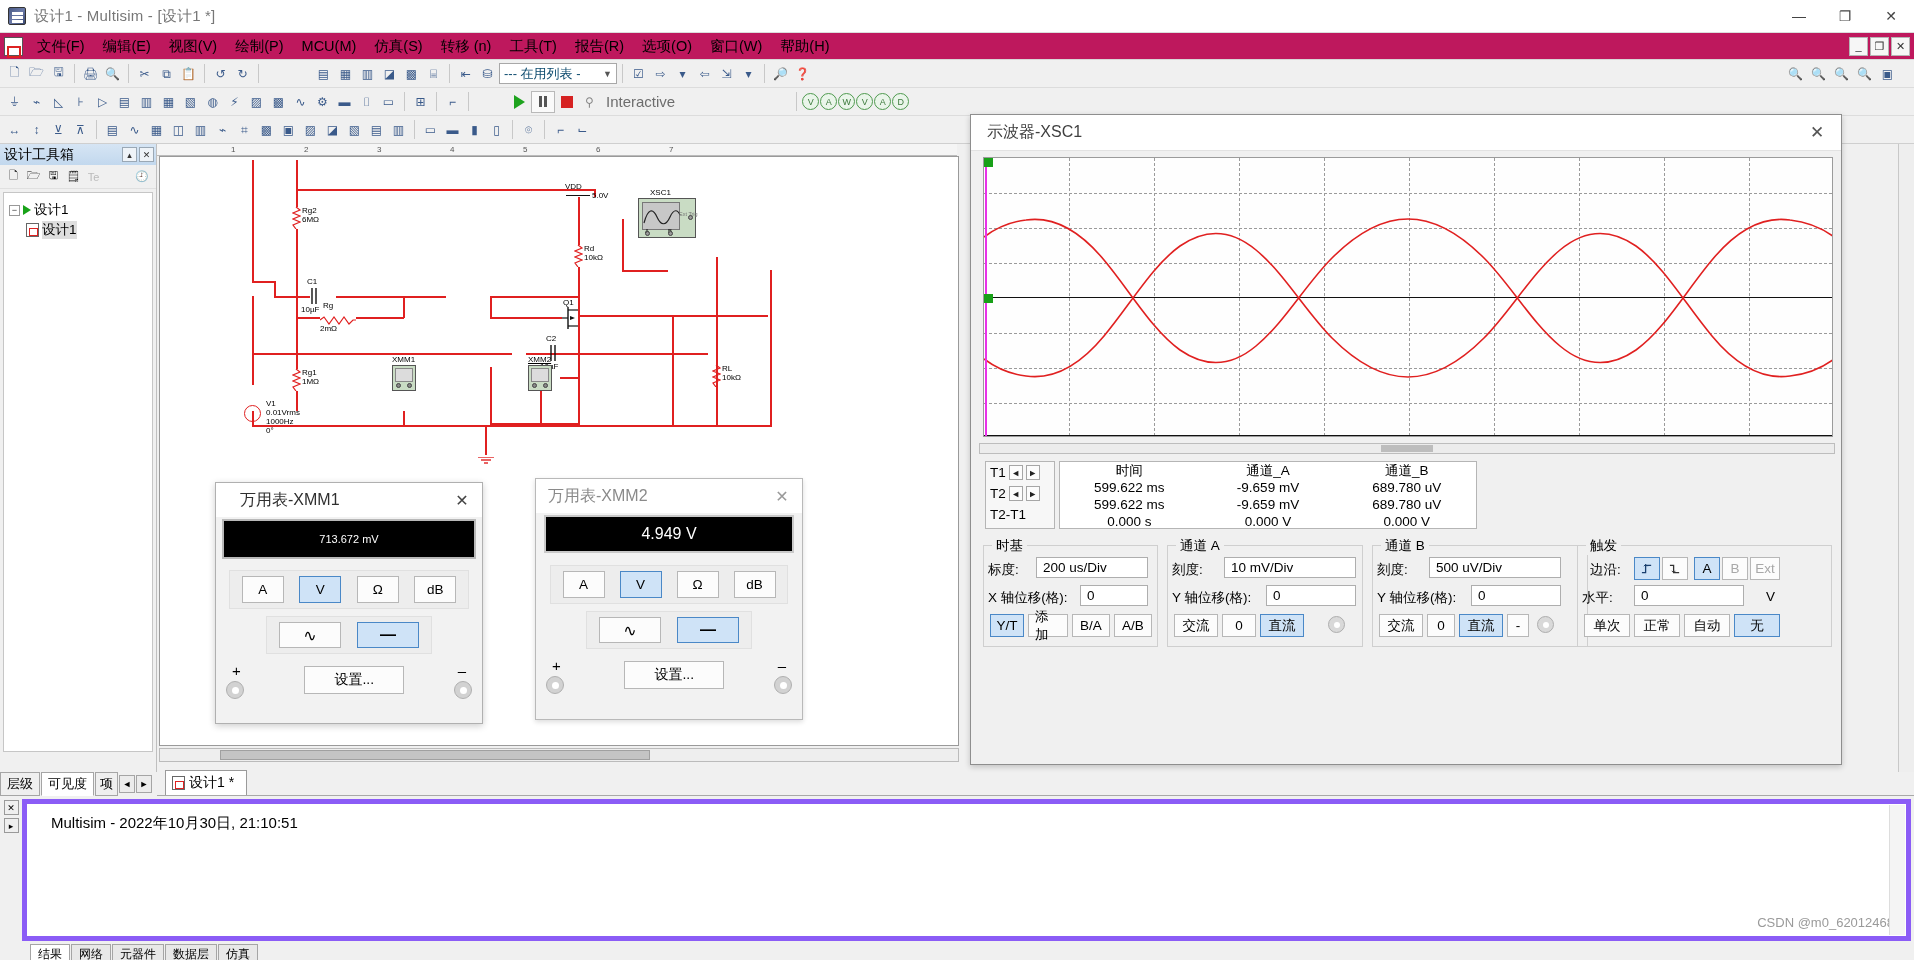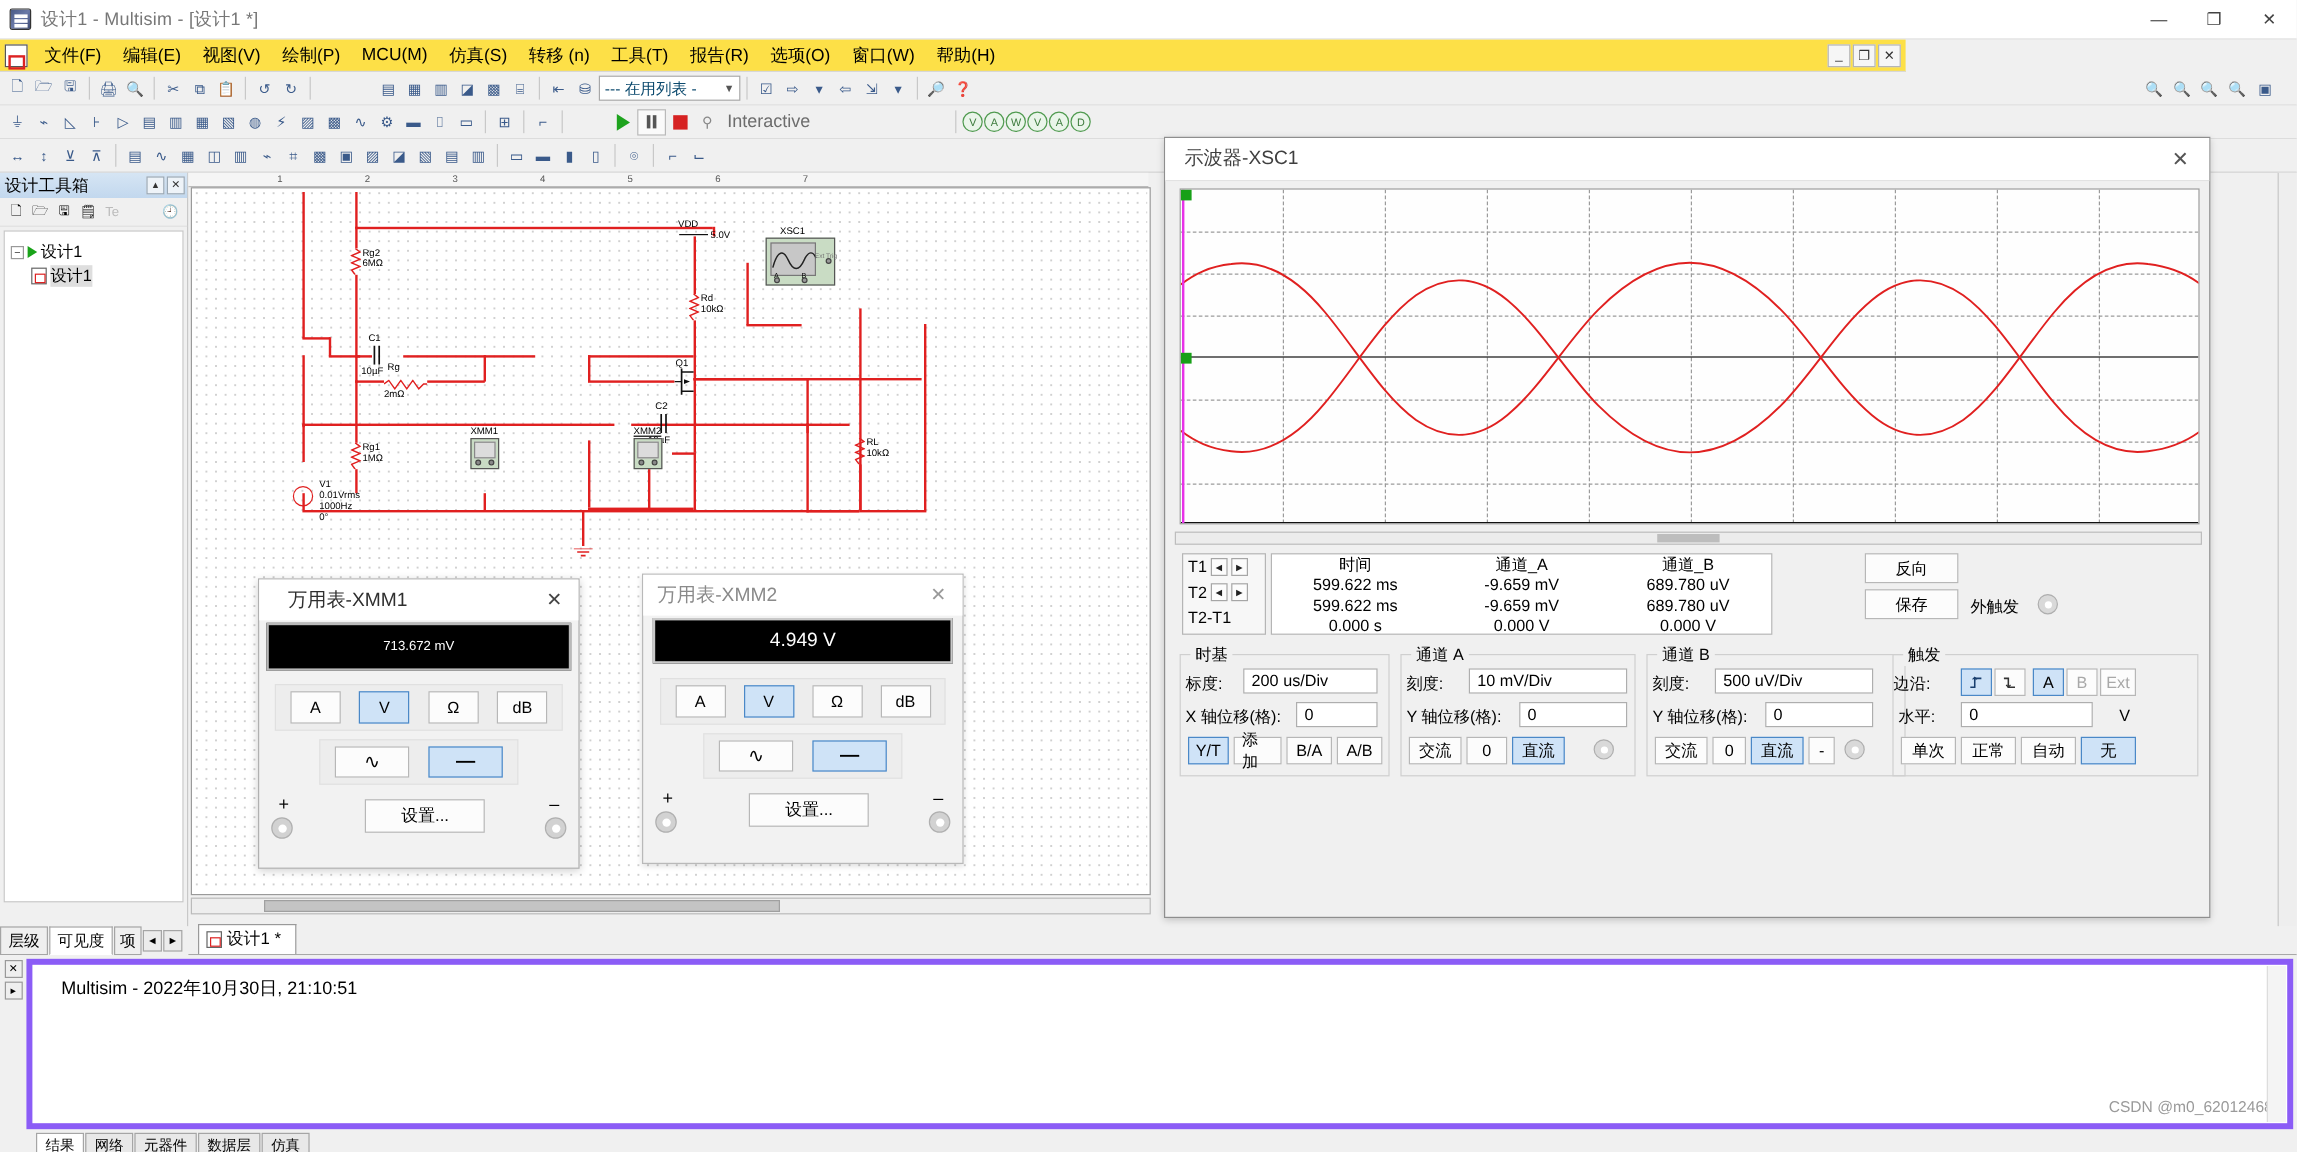--- a/index.html
+++ b/index.html
@@ -26,22 +26,22 @@
     border: 1px solid #333; border-radius: 2px; position: relative; flex: none; }
   .tb-appicon:after { content:""; position:absolute; left:3px; top:4px; width:11px; height:3px;
     background:#fff; box-shadow: 0 4px 0 #fff, 0 8px 0 #fff; }
   .tb-title { font-size: 15px; color: #777; letter-spacing: .2px; }
   .tb-controls { margin-left: auto; display: flex; height: 33px; }
   .tb-btn { width: 46px; height: 33px; display:flex; align-items:center; justify-content:center;
     color:#444; font-size:14px; }
 
   
   .menubar {
-    position: absolute; left:0; top:33px; width:1588px; height:27px;
-    background:#fde047; border-bottom:1px solid #d7d7d7;
+    position: absolute; left:0; top:33px; width:1914px; height:27px;
+    background:#be185d; border-bottom:1px solid #d7d7d7;
     display:flex; align-items:center;
   }
   .menu-docicon { width:19px; height:19px; margin-left:4px; margin-right:5px; flex:none;
     border:1px solid #555; background:#fff; position:relative; }
   .menu-docicon:after{ content:""; position:absolute; left:2px; top:8px; width:10px;height:8px;
     border:2px solid #d22; }
   .menu-item { padding: 4px 9px; font-size:14.5px; white-space:nowrap; color:#000; }
   .menu-wincontrols { margin-left:auto; display:flex; gap:2px; padding-right:4px; }
   .mwc { width:19px; height:19px; border:1px solid #b5b5b5; background:#f6f6f6;
     display:flex;align-items:center;justify-content:center;font-size:11px;color:#333; }
@@ -769,28 +769,20 @@
           <span class="mcell">689.780 uV</span>
         </div>
         <div class="mrow">
           <span class="mcell">0.000 s</span>
           <span class="mcell">0.000 V</span>
           <span class="mcell">0.000 V</span>
         </div>
       </div>
     </div>
 
-    <div style="position:absolute;left:575px;top:344px;width:290px;height:70px;">
-      <div class="btn" style="position:absolute;left:8px;top:2px;width:78px;height:25px;">反向</div>
-      <div class="btn" style="position:absolute;left:8px;top:32px;width:78px;height:25px;">保存</div>
-      <div style="position:absolute;left:96px;top:38px;font-size:13.5px;">外触发</div>
-      <div class="knob" style="position:absolute;left:152px;top:36px;">
-          <i></i>
-        </div>
-    </div>
 
     <div class="scope-ctl">
 
       <div class="grp" style="left:4px;top:10px;width:175px;height:102px;">
         <span class="grp-title">时基</span>
         <span class="lbl" style="position:absolute;left:4px;top:15px;">标度:</span>
         <div class="tf" style="position:absolute;left:52px;top:11px;width:112px;">200 us/Div</div>
         <span class="lbl" style="position:absolute;left:4px;top:43px;">X 轴位移(格):</span>
         <div class="tf" style="position:absolute;left:96px;top:39px;width:68px;">0</div>
         <div class="btn on" style="position:absolute;left:6px;top:68px;width:34px;">Y/T</div>
@@ -823,21 +815,21 @@
         <div class="btn" style="position:absolute;left:54px;top:68px;width:28px;">0</div>
         <div class="btn on" style="position:absolute;left:86px;top:68px;width:44px;">直流</div>
         <div class="btn" style="position:abs olute;position:absolute;left:134px;top:68px;width:22px;">-</div>
         <div class="knob" style="position:absolute;left:164px;top:70px;">
             <i></i>
           </div>
       </div>
 
       <div class="grp" style="left:598px;top:10px;width:255px;height:102px;">
         <span class="grp-title">触发</span>
-        <span class="lbl" style="position:absolute;left:0;top:15px;">边沿:</span>
+        <span class="lbl" style="position:absolute;left:12px;top:15px;">边沿:</span>
         <div class="btn on" style="position:absolute;left:56px;top:11px;width:26px;">
           <svg width="13" height="12" viewBox="0 0 13 12">
               <path d="M1,10 L5,10 L5,2 L11,2" fill="none" stroke="#1a3f6e" stroke-width="1.4"></path>
               <path d="M5,4 L5,1 M3,3 L5,1 L7,3" fill="none" stroke="#1a3f6e" stroke-width="1"></path>
             </svg>
         </div>
         <div class="btn" style="position:absolute;left:84px;top:11px;width:26px;">
           <svg width="13" height="12" viewBox="0 0 13 12">
               <path d="M1,2 L5,2 L5,10 L11,10" fill="none" stroke="#333" stroke-width="1.4"></path>
               <path d="M5,7 L5,10 M3,8 L5,10 L7,8" fill="none" stroke="#333" stroke-width="1"></path>

